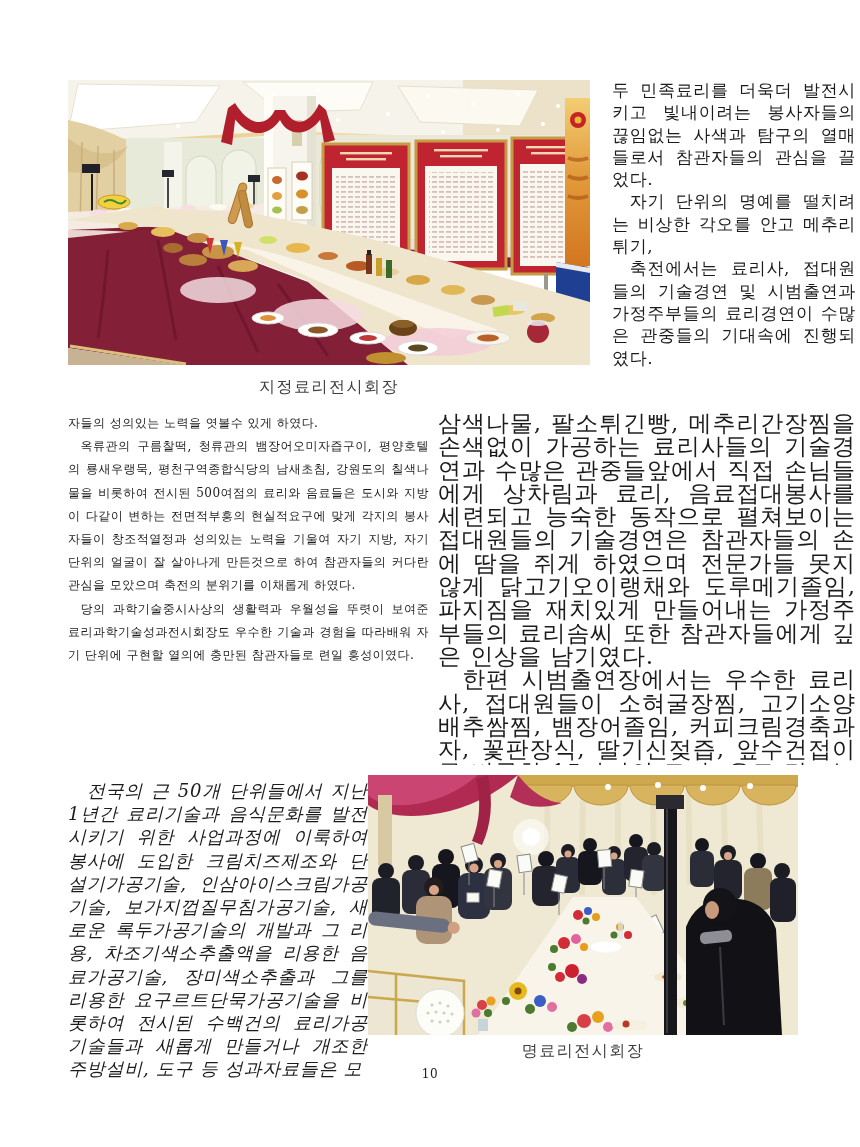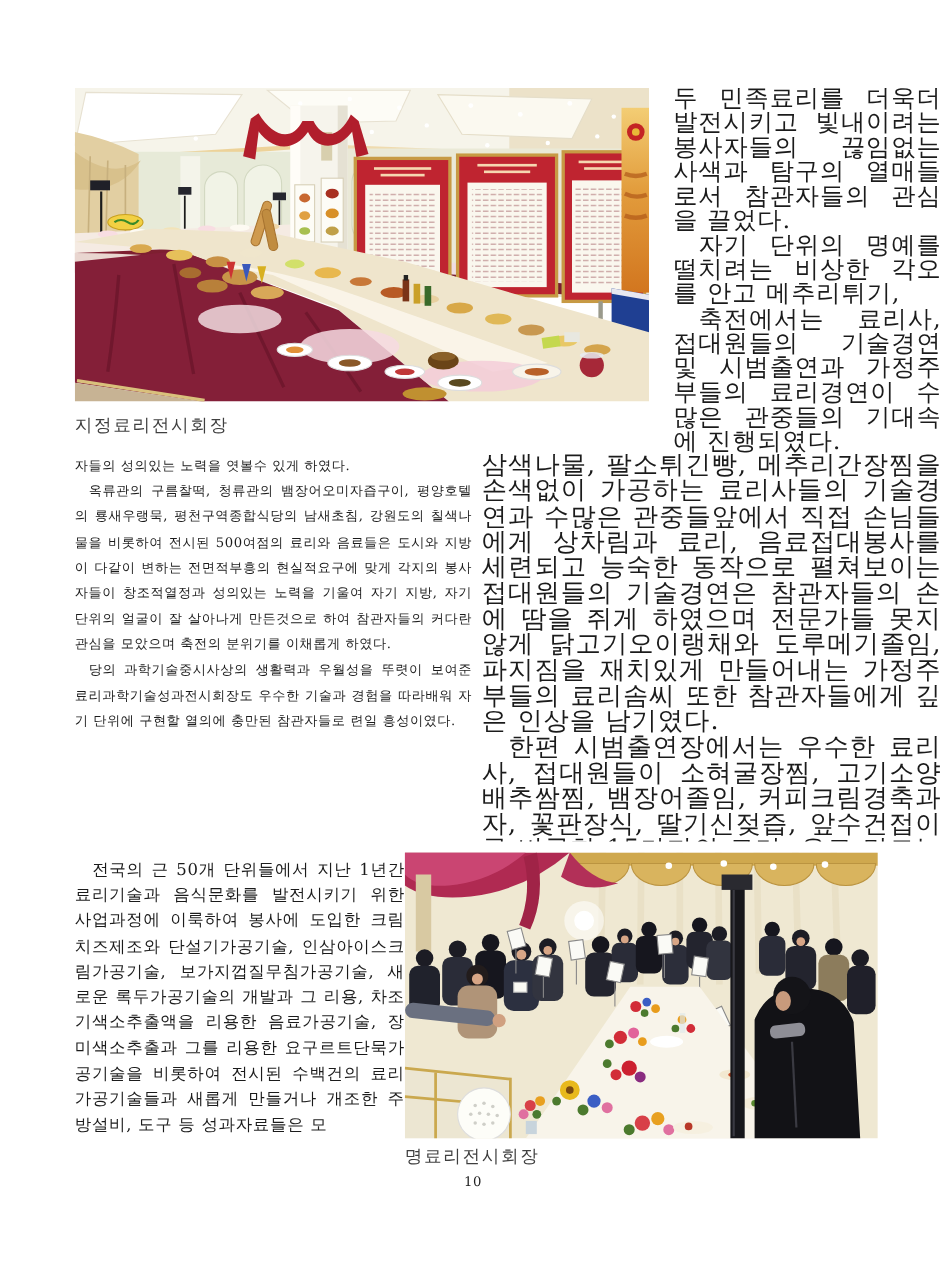--- a/index.html
+++ b/index.html
@@ -4,29 +4,29 @@
 <style>
   html,body{margin:0;padding:0;background:#ffffff;}
   #page{
     position:relative;width:860px;height:1147px;background:#ffffff;
     font-family:"DejaVu Serif","Liberation Serif",serif;color:#1b1b1b;overflow:hidden;
   }
   .col{position:absolute;text-align:justify;word-break:break-all;letter-spacing:.04em;}
   .col p{margin:0;padding:0;}
   .col p.ind{text-indent:1.05em;}
   #left-wide  {left:68px; top:412px; width:361px; height:367px; font-size:12px; line-height:23.2px; overflow:hidden;}
-  #left-narrow{left:68px; top:779px; width:300px; height:327px; font-size:15px; line-height:23.2px; overflow:hidden;}
-  #right-top  {left:612px;top:79px;  width:244px; height:336px; font-size:22px;   line-height:22.3px; overflow:hidden;}
+  #left-narrow{left:68px; top:779px; width:300px; height:327px; font-size:18px; line-height:23.2px; overflow:hidden;font-style:italic;}
+  #right-top  {left:612px;top:79px;  width:244px; height:336px; font-size:17px;   line-height:22.3px; overflow:hidden;}
   #right-wide {left:438px;top:412px; width:418px; height:353px; font-size:23px; line-height:23.3px; overflow:hidden;}
   .photo{position:absolute;display:block;}
   #photo-top   {left:68px; top:80px;  width:522px;height:285px;}
   #photo-bottom{left:368px;top:775px; width:430px;height:260px;}
   .caption{
     position:absolute;font-family:Liberation Serif, serif;
-    font-size:16px;color:#3f3f3f;text-align:left;letter-spacing:1.5px;
+    font-size:16px;color:#3f3f3f;text-align:center;letter-spacing:1.5px;
   }
   #caption-top   {left:68px; top:377px; width:522px;}
   #caption-bottom{left:368px;top:1041px;width:430px;}
   #page-number{position:absolute;left:0;top:1067px;width:860px;text-align:center;
     font-size:12px;color:#222;letter-spacing:.5px;}
   svg{display:block;}
 </style>
 </head>
 <body>
 

